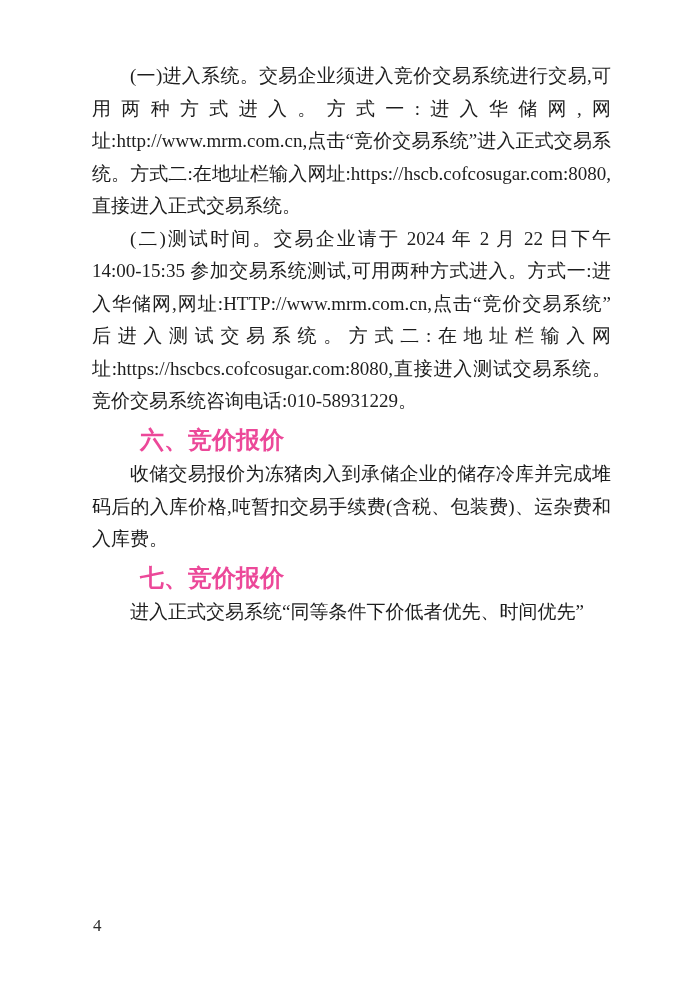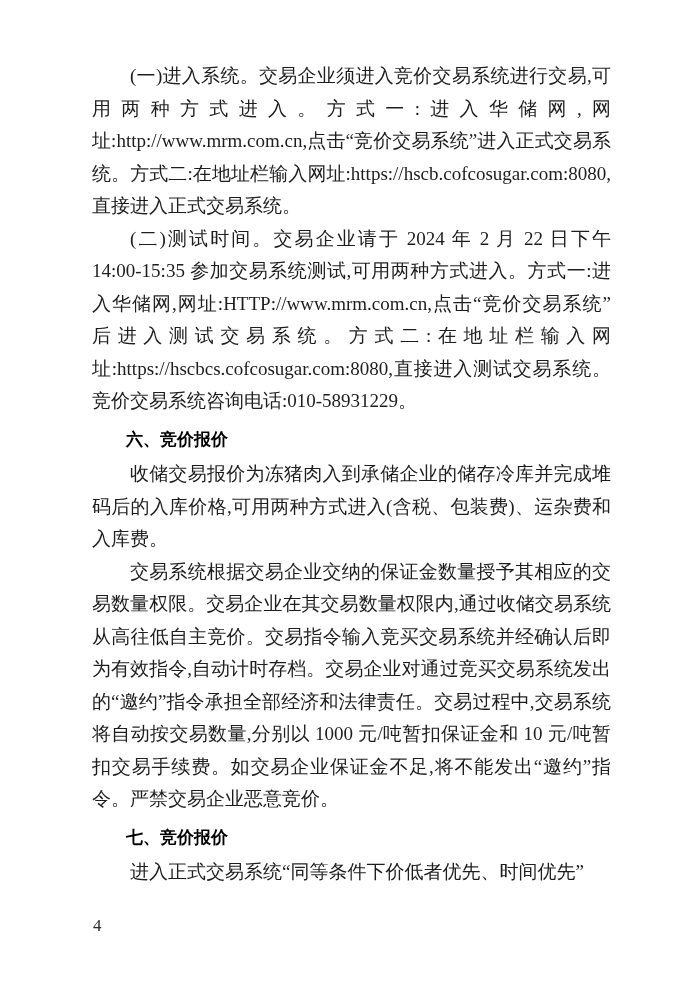--- a/index.html
+++ b/index.html
@@ -33,41 +33,40 @@
   .para {
     margin: 0;
     text-indent: 2em;
     overflow-wrap: break-word;
   }
   .heading {
     margin: 6px 0 2px 0;
     text-indent: 2em;
     font-family: Liberation Sans, sans-serif;
     font-weight: 700;
-    font-size: 17px;
+    font-size: 24px;
     line-height: 32.5px;
-    color: #000000;
+    color: #ec4899;
   }
   .page-number {
     position: absolute;
     left: 93px;
     top: 915px;
     font-family: "Liberation Serif", "DejaVu Serif", serif;
     font-size: 17px;
     line-height: 22px;
     color: #2a2a2a;
   }
 </style>
 </head>
 <body>
 
 <div class="page">
   <div class="content">
     <p class="para">(一)进入系统。交易企业须进入竞价交易系统进行交易,可用两种方式进入。方式一:进入华储网,网址:http://www.mrm.com.cn,点击“竞价交易系统”进入正式交易系统。方式二:在地址栏输入网址:https://hscb.cofcosugar.com:8080,直接进入正式交易系统。</p>
     <p class="para">(二)测试时间。交易企业请于 2024 年 2 月 22 日下午 14:00-15:35 参加交易系统测试,可用两种方式进入。方式一:进入华储网,网址:HTTP://www.mrm.com.cn,点击“竞价交易系统”后进入测试交易系统。方式二:在地址栏输入网址:https://hscbcs.cofcosugar.com:8080,直接进入测试交易系统。竞价交易系统咨询电话:010-58931229。</p>
     <h3 class="heading">六、竞价报价</h3>
-    <p class="para">收储交易报价为冻猪肉入到承储企业的储存冷库并完成堆码后的入库价格,可用两种方式进入(含税、包装费)、运杂费和入库费。</p>
-    <p class="para">交易系统根据交易企业交纳的保证金数量授予其相应的交易数量权限。交易企业在其交易数量权限内,通过收储交易系统从高往低自主竞价。交易指令输入竞买交易系统并经确认后即为有效指令,自动计时存档。交易企业对通过竞买交易系统发出的“邀约”指令承担全部经济和法律责任。交易过程中,交易系统将自动按交易数量,分别以 1000 元/吨暂扣保证金和 10 元/吨暂扣交易手续费。如交易企业保证金不足,将不能发出“邀约”指令。严禁交易企业恶意竞价。</p>
+    <p class="para">收储交易报价为冻猪肉入到承储企业的储存冷库并完成堆码后的入库价格,吨暂扣交易手续费(含税、包装费)、运杂费和入库费。</p>
     <h3 class="heading">七、竞价报价</h3>
     <p class="para">进入正式交易系统“同等条件下价低者优先、时间优先”</p>
   </div>
   <div class="page-number">4</div>
 </div>
 
 </body></html>

